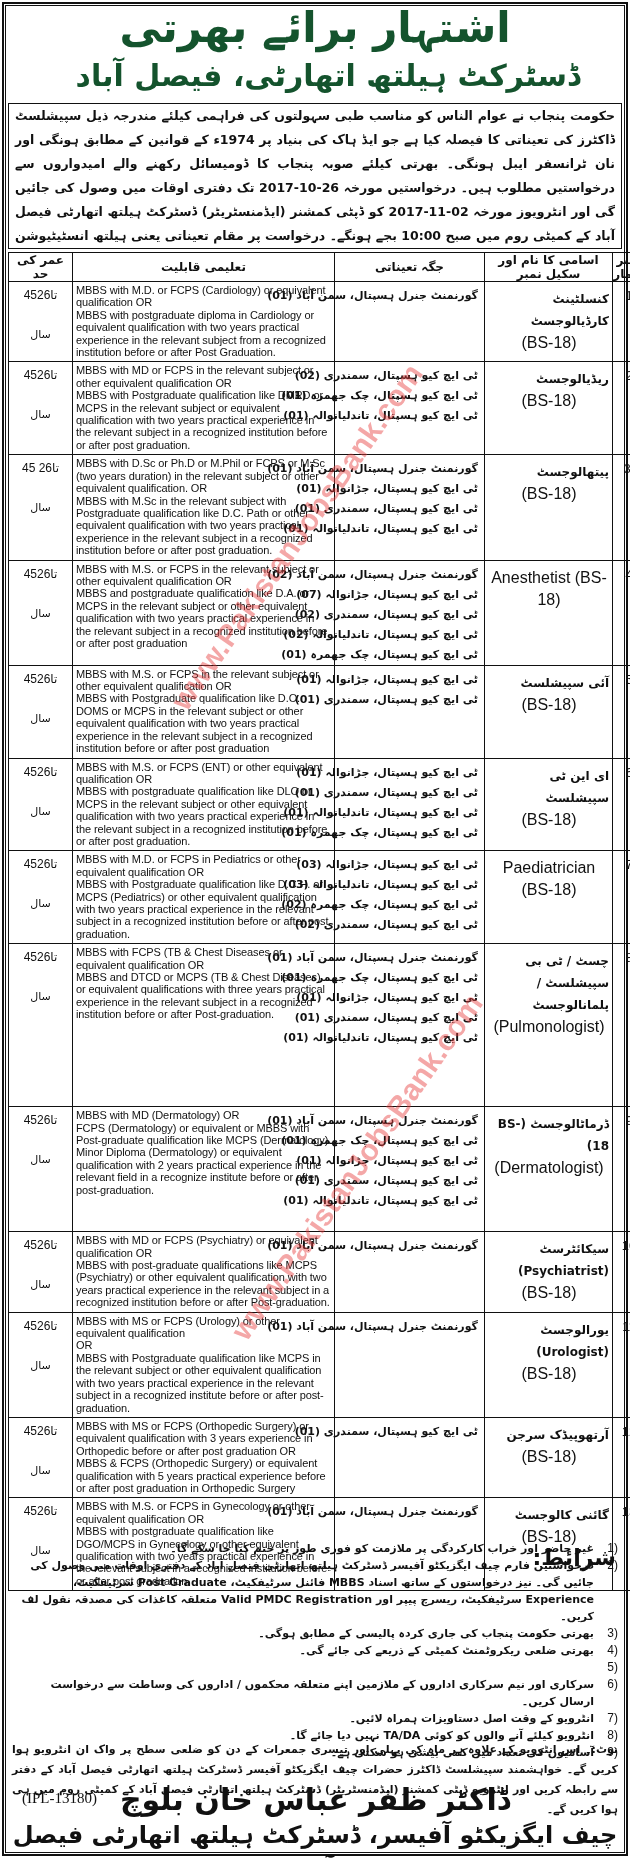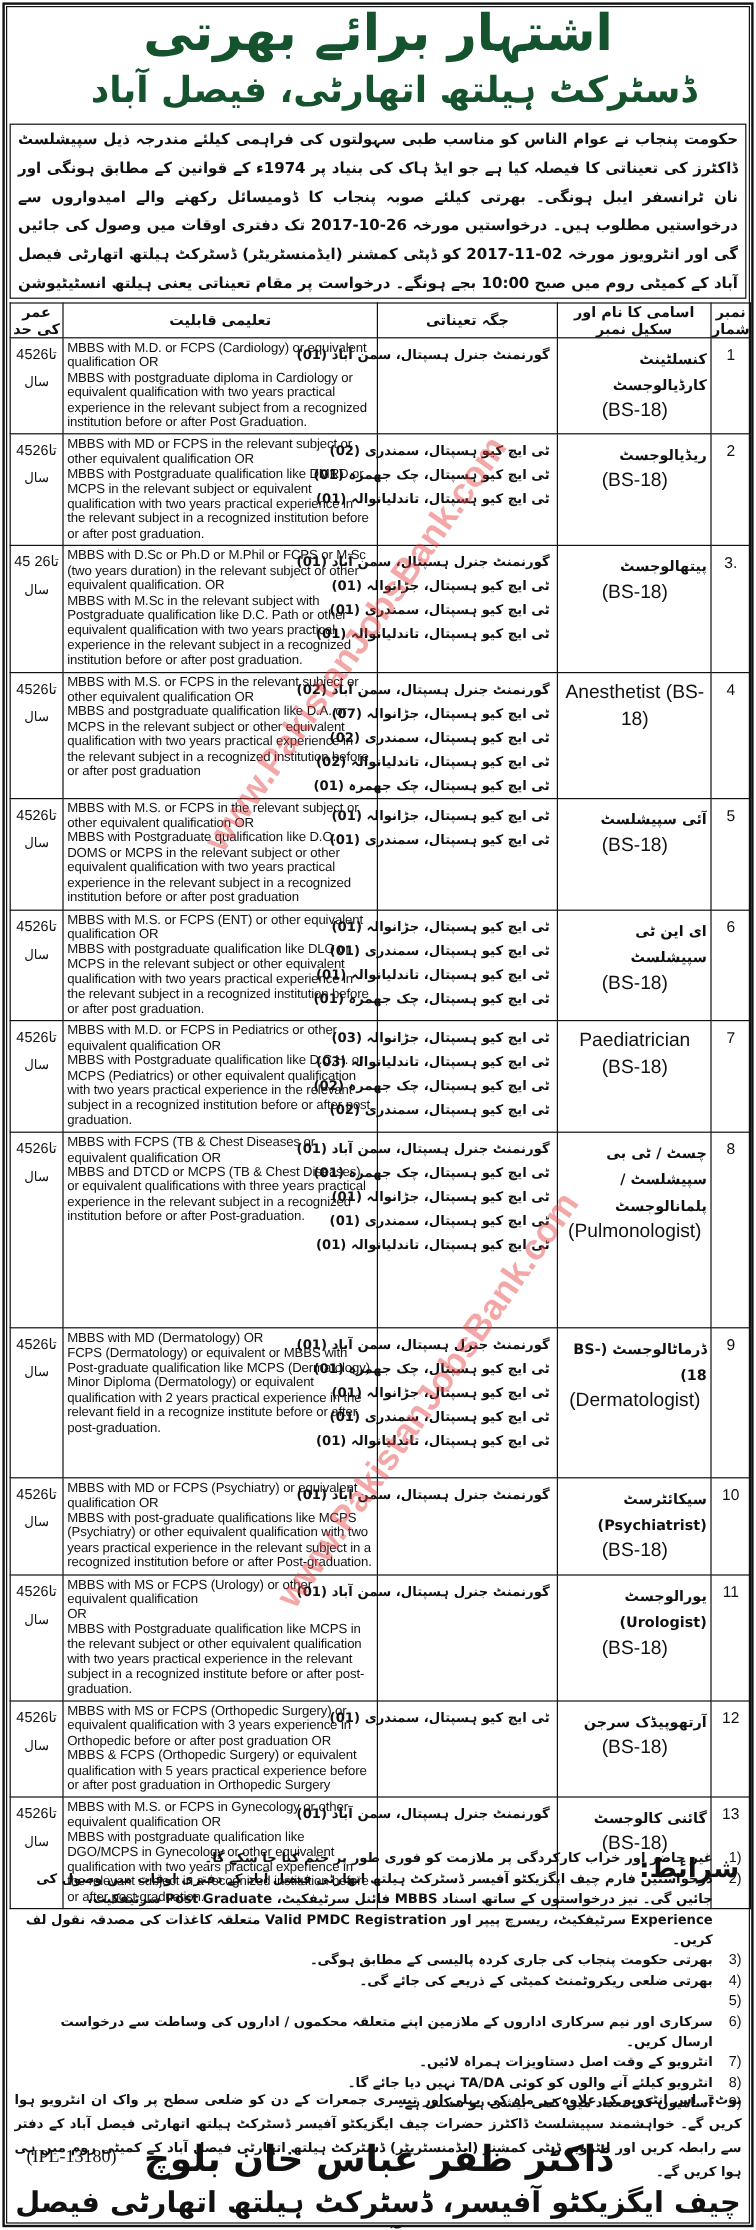--- a/index.html
+++ b/index.html
@@ -11,29 +11,29 @@
   .h1 { top: 2px; font-size: 42px; line-height: 52px; letter-spacing: 2px; }
   .h2 { top: 56px; font-size: 30px; line-height: 40px; padding-left: 26px; }
   .intro { position: absolute; left: 8px; top: 103px; width: 614px; height: 146px; border: 1px solid #111; direction: rtl; text-align: justify; font-family: "DejaVu Sans", sans-serif; font-size: 12.5px; line-height: 24px; padding: 0 6px; font-weight: bold; overflow: hidden; }
   table.jobs { position: absolute; left: 8px; top: 252px; width: 614px; border-collapse: collapse; table-layout: fixed; }
   table.jobs td, table.jobs th { border: 1px solid #111; vertical-align: top; }
   table.jobs th { height: 26px; font-family: "DejaVu Sans", sans-serif; font-size: 12px; font-weight: bold; direction: rtl; text-align: center; vertical-align: middle; }
   th.c-sr, td.c-sr { width: 33px; }
   th.c-post, td.c-post { width: 128px; }
   th.c-place, td.c-place { width: 150px; }
   th.c-qual, td.c-qual { width: 262px; }
-  th.c-age, td.c-age { width: 44px; }
+  th.c-age, td.c-age { width: 64px; }
   td.c-sr { text-align: center; font-size: 13px; padding-top: 6px; }
   td.c-post { direction: rtl; text-align: right; font-family: "DejaVu Sans", sans-serif; font-size: 12px; font-weight: bold; padding: 6px 3px 0 4px; line-height: 22px; }
   td.c-post .en { direction: ltr; display: block; text-align: center; font-family: "Liberation Sans", sans-serif; font-size: 16px; font-weight: normal; }
   td.c-place { direction: rtl; text-align: right; font-family: "DejaVu Sans", sans-serif; font-size: 11px; padding: 4px 6px 0 4px; line-height: 20px; font-weight: bold; }
   td.c-place .pl { display: block; white-space: nowrap; }
   td.c-qual { font-family: "Liberation Sans", sans-serif; font-size: 11px; line-height: 12.4px; padding: 2px 3px 3px 3px; white-space: pre-line; letter-spacing: -0.1px; }
   td.c-age { text-align: center; font-size: 12px; padding-top: 3px; line-height: 20px; }
-  td.c-age .sal { display: block; font-family: "DejaVu Sans", sans-serif; font-size: 11px; margin-top: 4px; }
+  td.c-age .sal { display: block; font-family: "DejaVu Sans", sans-serif; font-size: 11px; margin-top: 20px; }
   .cond-title { position: absolute; right: 14px; top: 1510px; font-family: "DejaVu Sans", sans-serif; font-weight: bold; font-size: 22px; direction: rtl; letter-spacing: 3px; margin-top: 35px; }
   .conds { position: absolute; right: 12px; top: 1540px; width: 600px; direction: rtl; font-family: "DejaVu Sans", sans-serif; font-size: 11px; line-height: 17px; font-weight: bold; }
   .cond { display: flex; direction: rtl; }
   .cond .num { width: 24px; flex: none; direction: ltr; text-align: right; padding-left: 6px; font-family: "Liberation Sans", sans-serif; font-weight: normal; font-size: 12px; }
   .note { position: absolute; right: 12px; top: 1740px; width: 606px; direction: rtl; font-family: "DejaVu Sans", sans-serif; font-size: 11px; line-height: 20px; font-weight: bold; text-align: justify; }
   .sig-name { position: absolute; left: 0; top: 1780px; width: 630px; text-align: center; direction: rtl; font-family: "DejaVu Sans", sans-serif; font-weight: bold; font-size: 30px; line-height: 40px; }
   .sig-title { position: absolute; left: 0; top: 1818px; width: 630px; text-align: center; direction: rtl; font-family: "DejaVu Sans", sans-serif; font-weight: bold; font-size: 24px; line-height: 34px; }
   .ipl { position: absolute; left: 22px; top: 1790px; font-size: 15px; font-family: Liberation Serif, serif; text-align: center; }
   .watermark { position: absolute; color: rgba(230,60,60,0.45); font-size: 30px; font-weight: bold; font-family: "Liberation Sans", sans-serif; transform: rotate(-55deg); white-space: nowrap; pointer-events: none; }
 </style>

